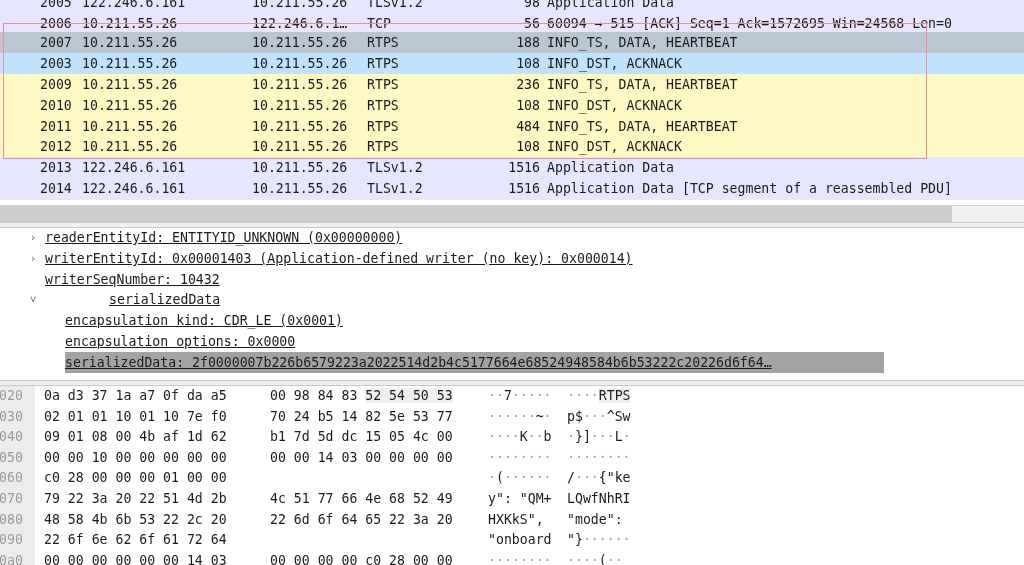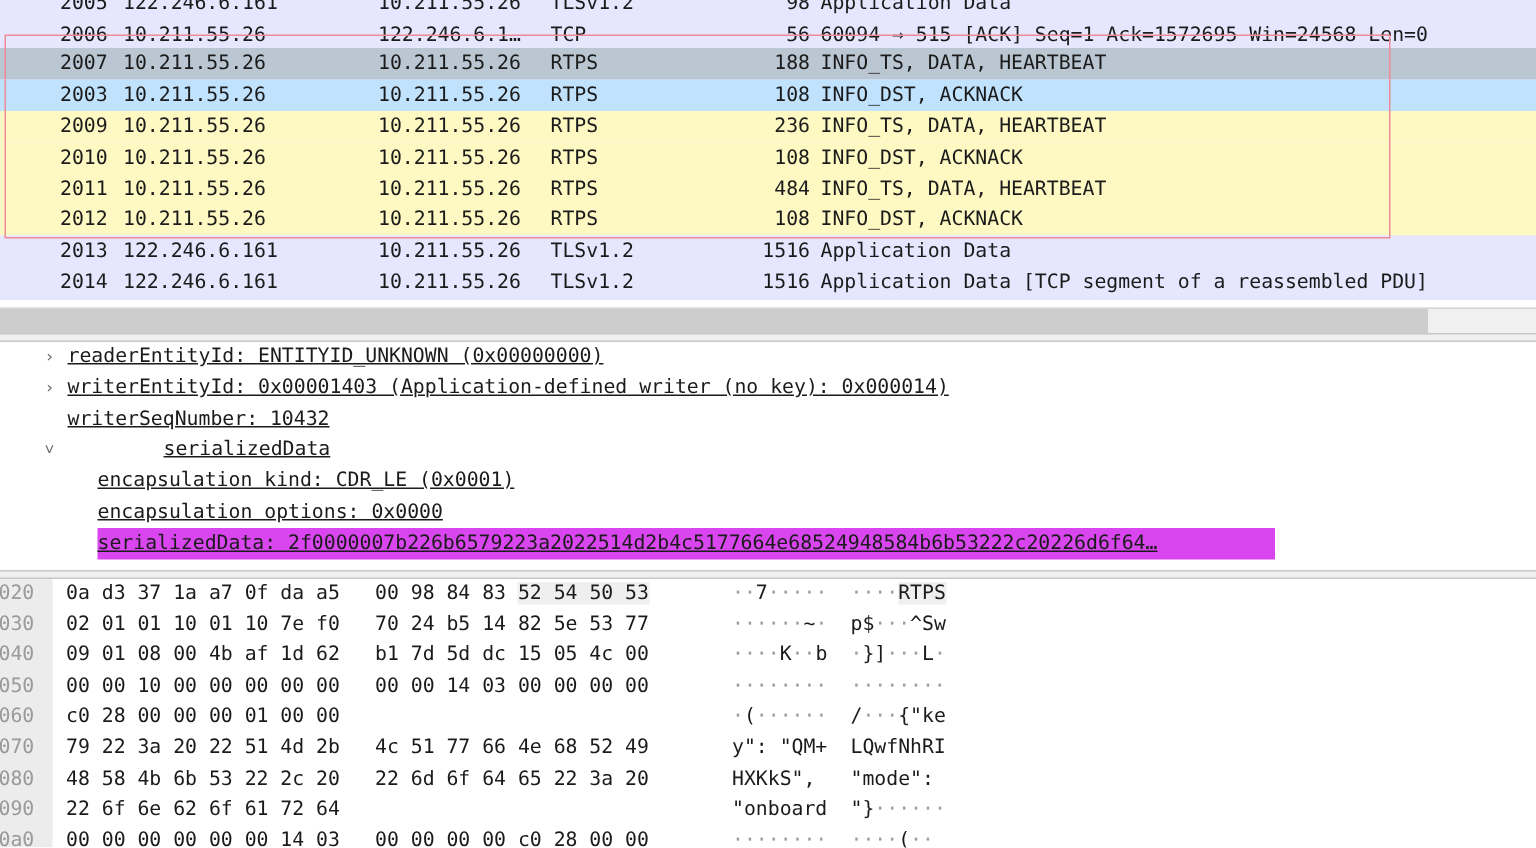--- a/index.html
+++ b/index.html
@@ -26,30 +26,30 @@
   #red-box { position:absolute; left:3px; top:23px; width:922px; height:134px; border:1px solid #f08a96; pointer-events:none; }
   #list-hscroll { position:absolute; left:0; top:205px; width:1024px; height:17px; background:#f0f0f0; border-top:1px solid #d4d4d4; }
   #list-hscroll .thumb { position:absolute; left:0; top:0; width:952px; height:17px; background:#cdcdcd; }
   .split1 { position:absolute; left:0; top:222px; width:1024px; height:4px; background:#f0f0f0; border-top:1px solid #c8c8c8; border-bottom:1px solid #c8c8c8; }
 
   
   #detail { position:absolute; left:0; top:228px; width:1024px; height:150px; overflow:hidden; background:#ffffff; }
   .drow { position:absolute; left:0; height:21px; line-height:21px; white-space:pre; width:1024px; }
   .drow .arrow { position:absolute; width:12px; text-align:center; color:#6b6b6b; font-size:11px; }
   .drow .txt { position:absolute;text-decoration:underline; }
-  .drow.sel .txt { background:#d946ef; padding-right:78px; }
+  .drow.sel .txt { background:#a3a3a3; padding-right:112px; }
   .split2 { position:absolute; left:0; top:380px; width:1024px; height:4px; background:#f0f0f0; border-top:1px solid #c8c8c8; border-bottom:1px solid #c8c8c8; }
 
   
   #hex { position:absolute; left:0; top:386px; width:1024px; height:179px; overflow:hidden; background:#ffffff; }
   #hex .gutter { position:absolute; left:0; top:0; width:35px; height:179px; background:#ececec; }
   .hrow { position:absolute; left:0; height:20.5px; line-height:20.5px; white-space:pre; width:860px; }
   .hrow .off { position:absolute; left:-1px; color:#9a9a9a; }
   .hrow .b1 { position:absolute; left:44px; }
-  .hrow .b2 { position:absolute; left:250px; }
+  .hrow .b2 { position:absolute; left:270px; }
   .hrow .a1 { position:absolute; left:488px; color:#1b1b1b; }
   .hrow .a2 { position:absolute; left:567px; color:#1b1b1b; }
   .hl { background:#efefef; }
   .dim { color:#9c9c9c; }
 </style>
 </head>
 <body>
 
 <div id="packet-list">
   <div id="plist-rows">

